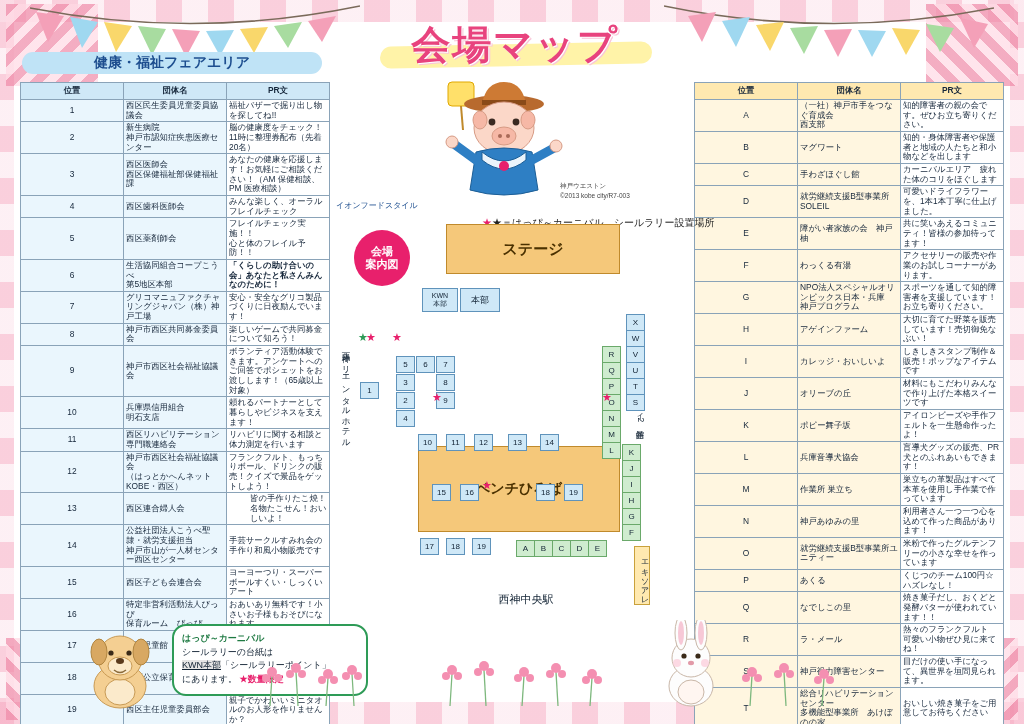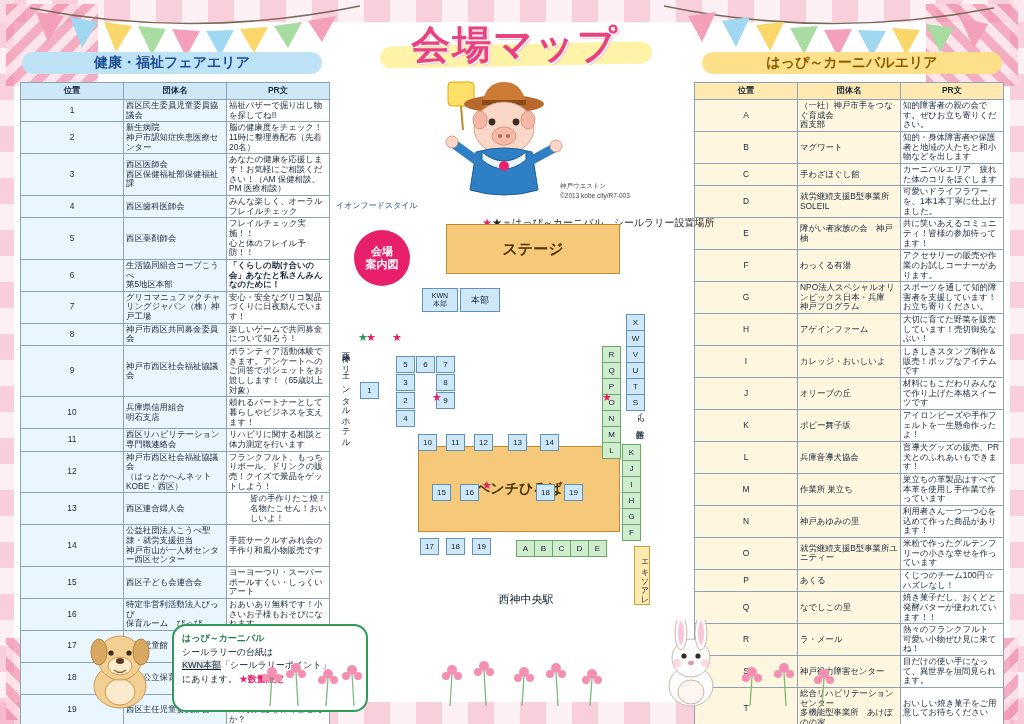--- a/index.html
+++ b/index.html
@@ -104,21 +104,21 @@
   .star{position:absolute;color:#e8206c;font-size:11px;line-height:1;}
   .greenstar{position:absolute;color:#2e9b57;font-size:11px;line-height:1;}
 
   
   .mascot{position:absolute;left:430px;top:74px;width:150px;height:128px;}
   .credit{position:absolute;left:560px;top:182px;font-size:6.5px;color:#444;text-align:left;
       line-height:1.3;}
   .credit2{position:absolute;left:560px;top:190px;font-size:6.5px;color:#444;}
 
   
-  .callout{position:absolute;left:172px;top:624px;width:196px;height:88px;
+  .callout{position:absolute;left:172px;top:624px;width:196px;height:72px;
       border:2px solid #2e9b57;border-radius:14px;background:#fff;
       font-size:9px;color:#123;padding:6px 8px;box-sizing:border-box;line-height:1.5;}
   .callout b{color:#1f7a43;}
   .callout .hl{background:#e5e5e5;text-decoration:underline;}
   .callout .red{color:#e8206c;font-weight:bold;}
 
   .dog{position:absolute;left:74px;top:628px;width:92px;height:84px;}
   .rabbit{position:absolute;left:656px;top:620px;width:70px;height:92px;}
   .flowers{position:absolute;bottom:18px;height:60px;}
 </style>
@@ -169,21 +169,20 @@
       </g>
     </svg>
   </div>
 
   <div class="title-wrap">
     <div class="title-brush"></div>
     <div class="main-title">会場マップ</div>
   </div>
 
   <div class="sec-head left">健康・福祉フェアエリア</div>
-  <div class="sec-head right">はっぴ～カーニバルエリア</div>
 
   <div class="mascot">
     <svg width="150" height="128" viewBox="0 0 150 128">
 
       <rect x="18" y="8" width="26" height="24" rx="4" fill="#ffe06a" stroke="#e0a800"></rect>
       <line x1="31" y1="32" x2="33" y2="56" stroke="#c08a2c" stroke-width="2"></line>
 
       <ellipse cx="74" cy="30" rx="40" ry="9" fill="#b86a2e"></ellipse>
       <path d="M52 30 Q56 8 74 8 Q92 8 96 30 Z" fill="#cd7a34"></path>
       <rect x="52" y="26" width="44" height="5" fill="#8a4a18"></rect>

